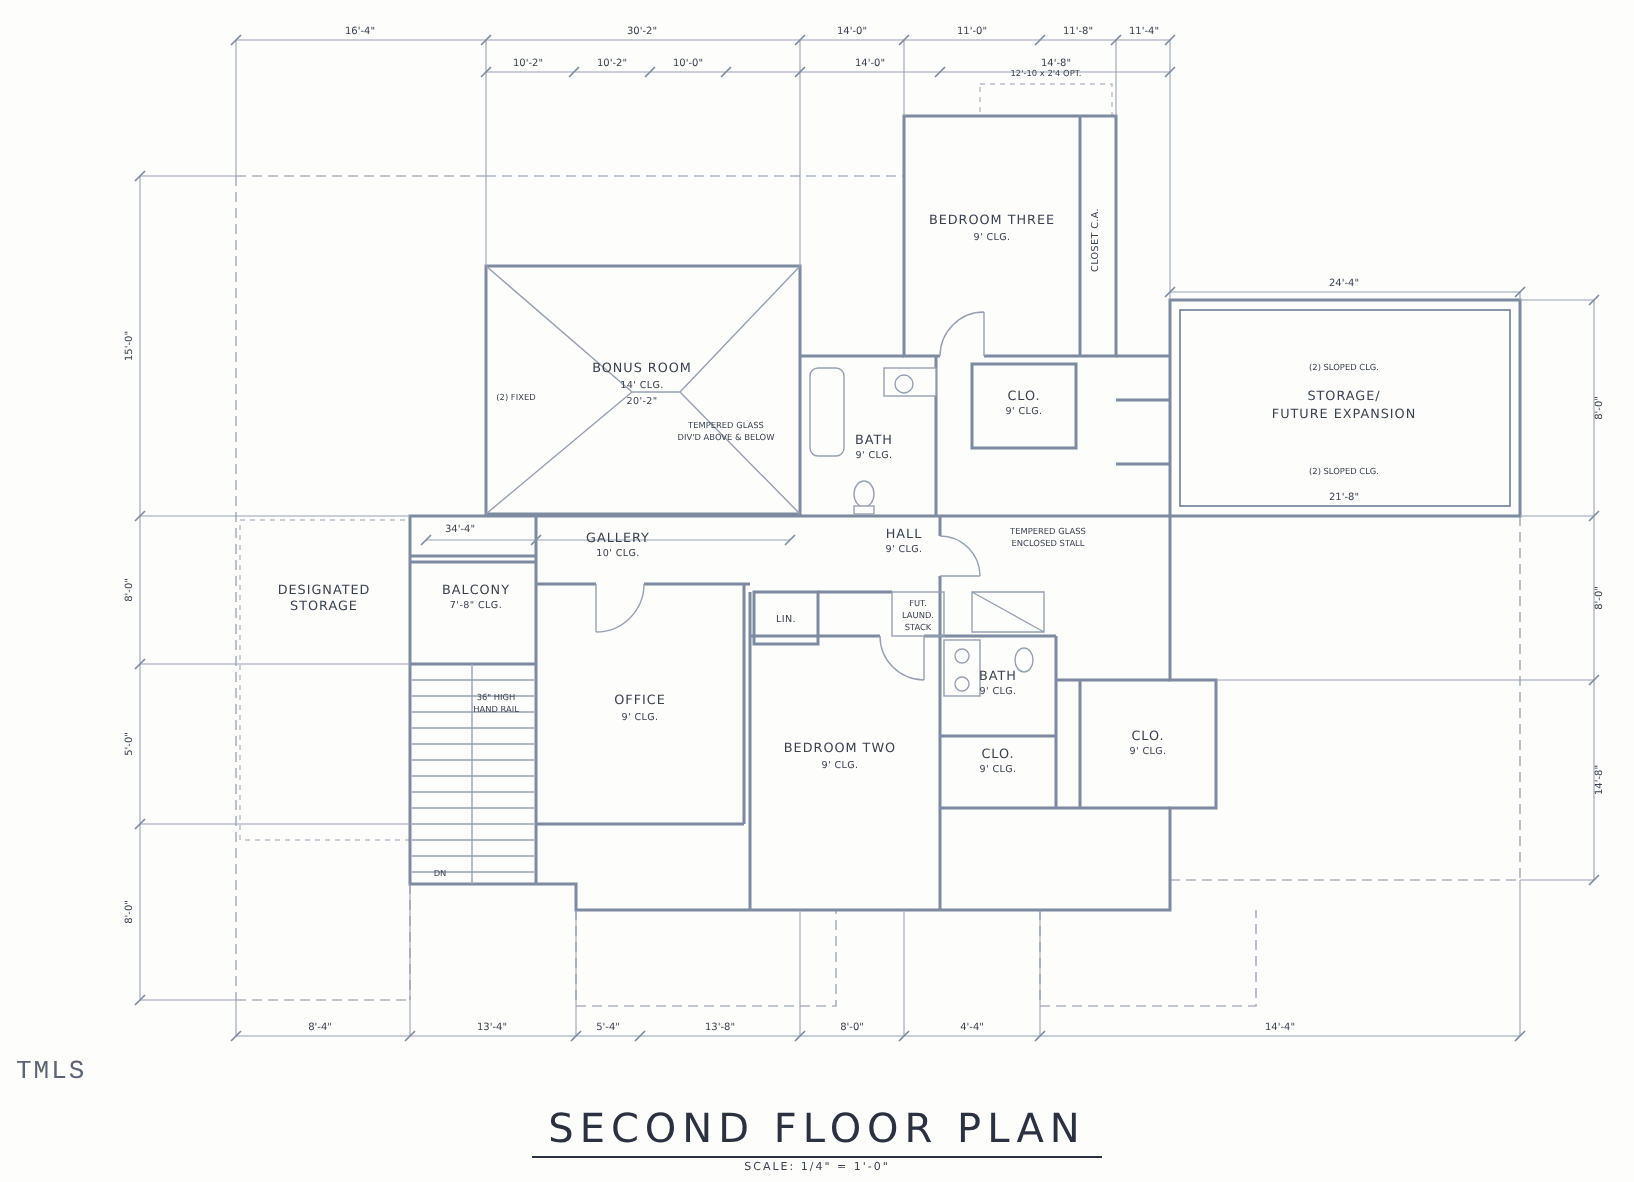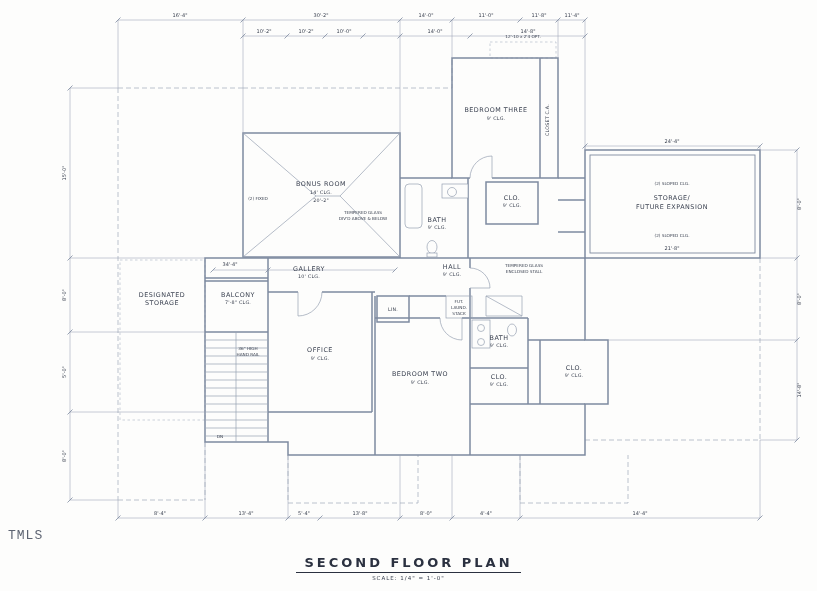--- a/index.html
+++ b/index.html
@@ -12,21 +12,21 @@
   .note{font-size:4.2px;}
   .wall{stroke:#7e8aa0;stroke-width:1.5;fill:none;}
   .wall2{stroke:#7e8aa0;stroke-width:.9;fill:none;}
   .thin{stroke:#96a0b2;stroke-width:.7;fill:none;}
   .fixture{stroke:#96a0b2;stroke-width:.7;fill:#fdfdfc;}
   .dash{stroke:#aab2c2;stroke-width:.8;fill:none;stroke-dasharray:5 3;}
   .dashf{stroke:#b6bdcb;stroke-width:.7;fill:none;stroke-dasharray:2.5 2.5;}
   .dim{stroke:#9aa3b4;stroke-width:.55;fill:none;}
   .tick{stroke:#7e8aa0;stroke-width:.8;fill:none;}
   #title-block{position:absolute;left:0;right:0;top:552px;text-align:center;}
-  #plan-title{display:inline-block;font-size:13px;font-weight:bold;letter-spacing:3px;
+  #plan-title{display:inline-block;font-size:20px;font-weight:normal;letter-spacing:3px;
         color:#2b3140;border-bottom:1.6px solid #2b3140;padding:0 8px 2px 8px;}
   #scale-note{font-size:5.5px;letter-spacing:1px;color:#3a4150;margin-top:2px;}
   #watermark{position:absolute;left:8px;top:528px;font-family:Liberation Mono, monospace;
         font-size:13px;color:#5d6472;letter-spacing:1px;}
 </style>
 </head>
 <body>
 
 <div id="page">
 

